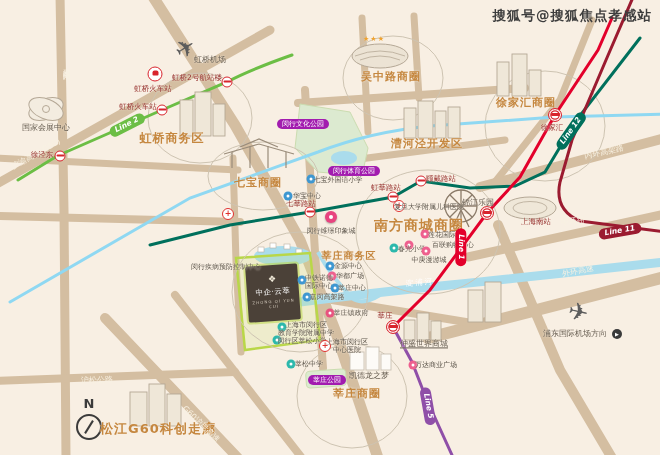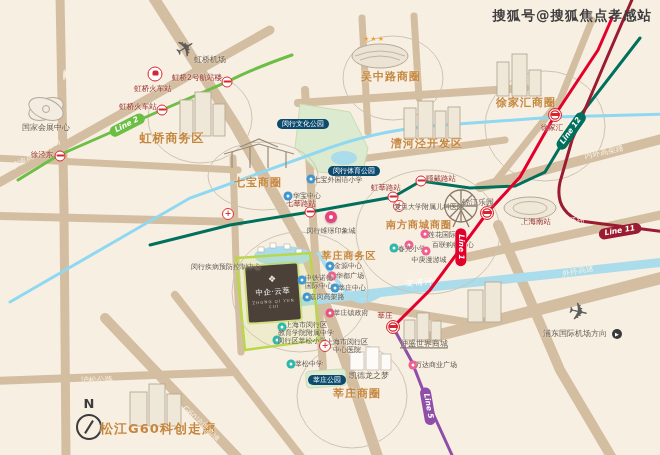--- a/index.html
+++ b/index.html
@@ -2,21 +2,21 @@
 <html><head>
 <meta charset="utf-8">
 <style>
   html,body{margin:0;padding:0;background:#e8e0d2;}
   .map{position:relative;width:660px;height:455px;background:#f8efe3;overflow:hidden;
        font-family:"DejaVu Sans","Liberation Sans",sans-serif;}
   .map svg{position:absolute;left:0;top:0;}
   #overlay{position:absolute;left:0;top:0;width:660px;height:455px;}
   .abs{position:absolute;transform:translate(-50%,-50%);text-align:center;white-space:pre-line;line-height:1.15;}
   .district{color:#c5873f;font-weight:bold;white-space:nowrap;letter-spacing:1px;text-shadow:0 0 2px #f8efe3;}
-  .park-pill{background:#0c4a6e;color:#fff;font-size:7px;padding:1px 5px;border-radius:7px;white-space:nowrap;}
+  .park-pill{background:#a21caf;color:#fff;font-size:7px;padding:1px 5px;border-radius:7px;white-space:nowrap;}
   .road-label{color:#f8f1e2;font-size:8px;white-space:nowrap;}
   .road-label-v{color:#f8f1e2;font-size:7.5px;writing-mode:vertical-rl;letter-spacing:1px;}
   .water-label{color:#ffffff;font-size:7.5px;letter-spacing:2px;white-space:nowrap;}
   .station-label{color:#96302d;font-size:7.5px;white-space:nowrap;text-shadow:0 0 2px #f8efe3;}
   .lm-label{color:#675e52;font-size:8px;white-space:nowrap;text-shadow:0 0 2px #f8efe3;}
   .poi-label{color:#5d564c;font-size:7px;text-shadow:0 0 2px #f8efe3;}
   .pill{color:#fff;font-size:7.5px;font-weight:bold;font-style:italic;padding:1px 6px;border-radius:8px;white-space:nowrap;}
   .m-station{width:9px;height:9px;background:#fff;border:1.6px solid #d8242d;border-radius:50%;}
   .m-station::after{content:"";position:absolute;left:.5px;right:.5px;top:3px;height:2.2px;background:#d8242d;border-radius:1px;}
   .m-hub{width:12px;height:12px;background:#fff;border:1.6px solid #d8242d;border-radius:50%;box-shadow:inset 0 0 0 1.2px #fff,inset 0 0 0 2.4px #d8242d;}
@@ -171,21 +171,21 @@
 
     <div class="abs compass-n" style="left:89px;top:404px;">N</div>
     <div class="abs compass-circle" style="left:89px;top:427px;"></div>
 
     <div class="wm">搜狐号@搜狐焦点孝感站</div>
   <div class="abs district" style="left: 391px; top: 77px; font-size: 11px;">吴中路商圈</div>
       <div class="abs district" style="left: 526px; top: 103px; font-size: 11px;">徐家汇商圈</div>
       <div class="abs district" style="left: 172px; top: 139px; font-size: 12px;">虹桥商务区</div>
       <div class="abs district" style="left: 427px; top: 144px; font-size: 11px;">漕河泾开发区</div>
       <div class="abs district" style="left: 258px; top: 183px; font-size: 11px;">七宝商圈</div>
-      <div class="abs district" style="left: 419px; top: 225px; font-size: 10px;">南方商城商圈</div>
+      <div class="abs district" style="left: 419px; top: 225px; font-size: 14px;">南方商城商圈</div>
       <div class="abs district" style="left: 349px; top: 256px; font-size: 10px;">莘庄商务区</div>
       <div class="abs district" style="left: 357px; top: 394px; font-size: 11px;">莘庄商圈</div>
       <div class="abs district" style="left: 158px; top: 429px; font-size: 13px;">松江G60科创走廊</div>
       <div class="abs park-pill" style="left: 303px; top: 124px;">闵行文化公园</div>
       <div class="abs park-pill" style="left: 354px; top: 171px;">闵行体育公园</div>
       <div class="abs park-pill" style="left: 327px; top: 380px;">莘庄公园</div>
       <div class="abs road-label-v" style="left: 66px; top: 64px;">嘉闵高架路</div>
       <div class="abs road-label" style="left: 36px; top: 154px; transform: translate(-50%, -50%) rotate(-29deg);">沪渝高速(G50)</div>
       <div class="abs road-label" style="left: 604px; top: 152px; transform: translate(-50%, -50%) rotate(-13deg);">内环高架路</div>
       <div class="abs road-label" style="left: 573px; top: 221px; transform: translate(-50%, -50%) rotate(-9deg);">中环路</div>

